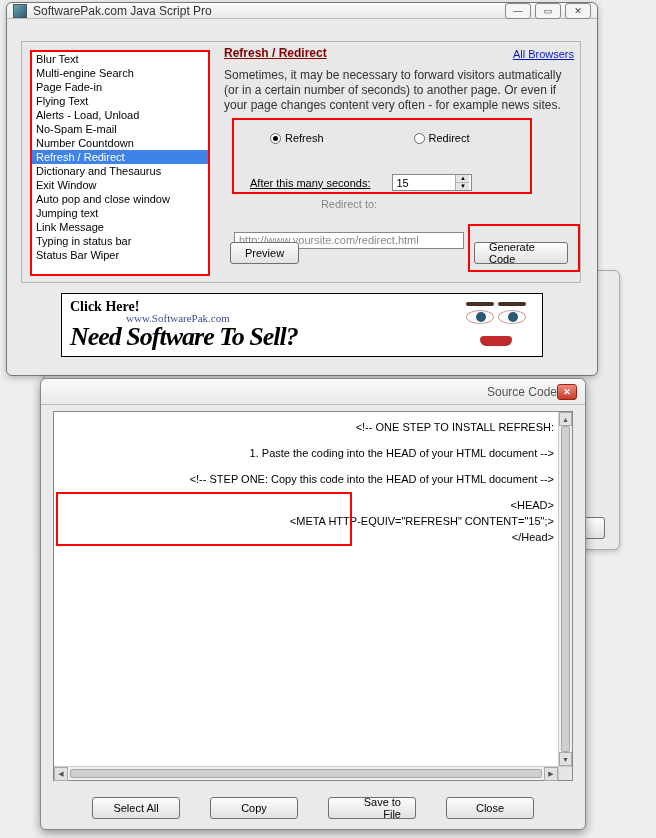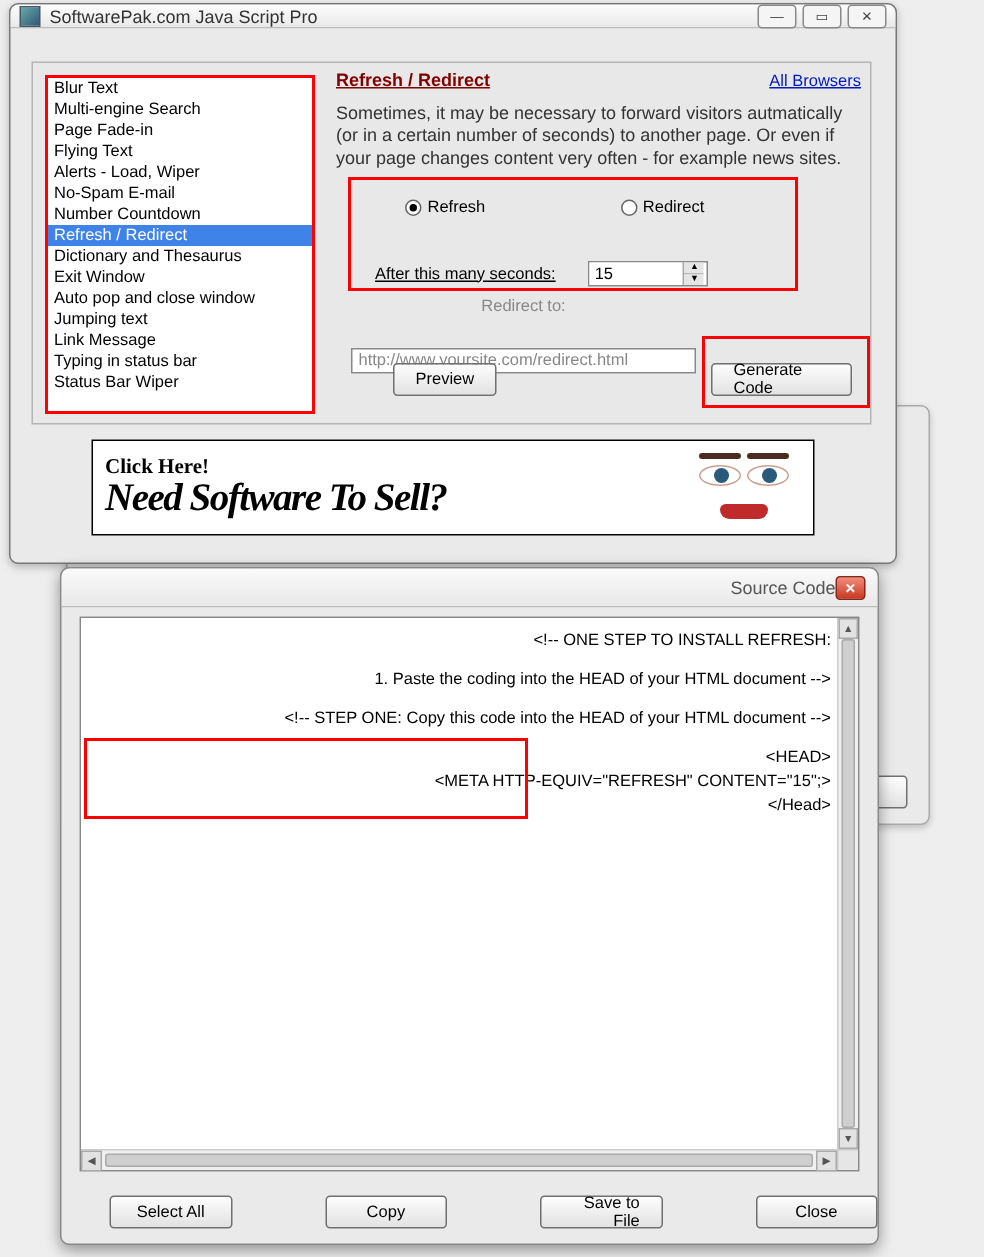--- a/index.html
+++ b/index.html
@@ -143,21 +143,21 @@
   .urlbox {
     width:230px; height:17px; border:1px solid #888; background:#fff;
     color:#888; font-size:11px; padding:1px 4px;
   }
   .btn {
     height:22px; padding:0 14px;
     background:linear-gradient(#fdfdfd,#e2e2e2);
     border:1px solid #707070;
     border-radius:3px;
     font-size:11px;
-    display:inline-flex; align-items:center; justify-content:center;margin-left:32px;
+    display:inline-flex; align-items:center; justify-content:center;
   }
   .btn.preview { position:absolute; left:6px; top:196px; }
   .redbox-gen {
     position:absolute; right:-6px; top:178px;
     width:112px; height:48px; border:2px solid #f00;
   }
   .btn.gen { position:absolute; right:6px; top:196px; width:94px; }
   
   .banner {
     position:absolute;
@@ -279,21 +279,21 @@
       <div class="win-btn">✕</div>
     </div>
   </div>
 
   <div class="body-panel">
     <div class="list" id="scriptList">
         <div class="list-item">Blur Text</div>
         <div class="list-item">Multi-engine Search</div>
         <div class="list-item">Page Fade-in</div>
         <div class="list-item">Flying Text</div>
-        <div class="list-item">Alerts - Load, Wiper</div>
+        <div class="list-item">Alerts - Load, Unload</div>
         <div class="list-item">No-Spam E-mail</div>
         <div class="list-item">Number Countdown</div>
         <div class="list-item selected">Refresh / Redirect</div>
         <div class="list-item">Dictionary and Thesaurus</div>
         <div class="list-item">Exit Window</div>
         <div class="list-item">Auto pop and close window</div>
         <div class="list-item">Jumping text</div>
         <div class="list-item">Link Message</div>
         <div class="list-item">Typing in status bar</div>
         <div class="list-item">Status Bar Wiper</div>
@@ -335,20 +335,21 @@
 
       <div class="btn preview">Preview</div>
       <div class="redbox-gen"></div>
       <div class="btn gen">Generate Code</div>
     </div>
   </div>
 
   <div class="banner">
     <div class="bt">
       <div class="l1">Click Here!</div>
+      <div class="url">www.SoftwarePak.com</div>
       <div class="l2">Need Software To Sell?</div>
     </div>
     <div class="eyes">
       <div class="brow l"></div>
         <div class="brow r"></div>
       <div class="eye l"></div>
         <div class="eye r"></div>
       <div class="lips"></div>
     </div>
   </div>

